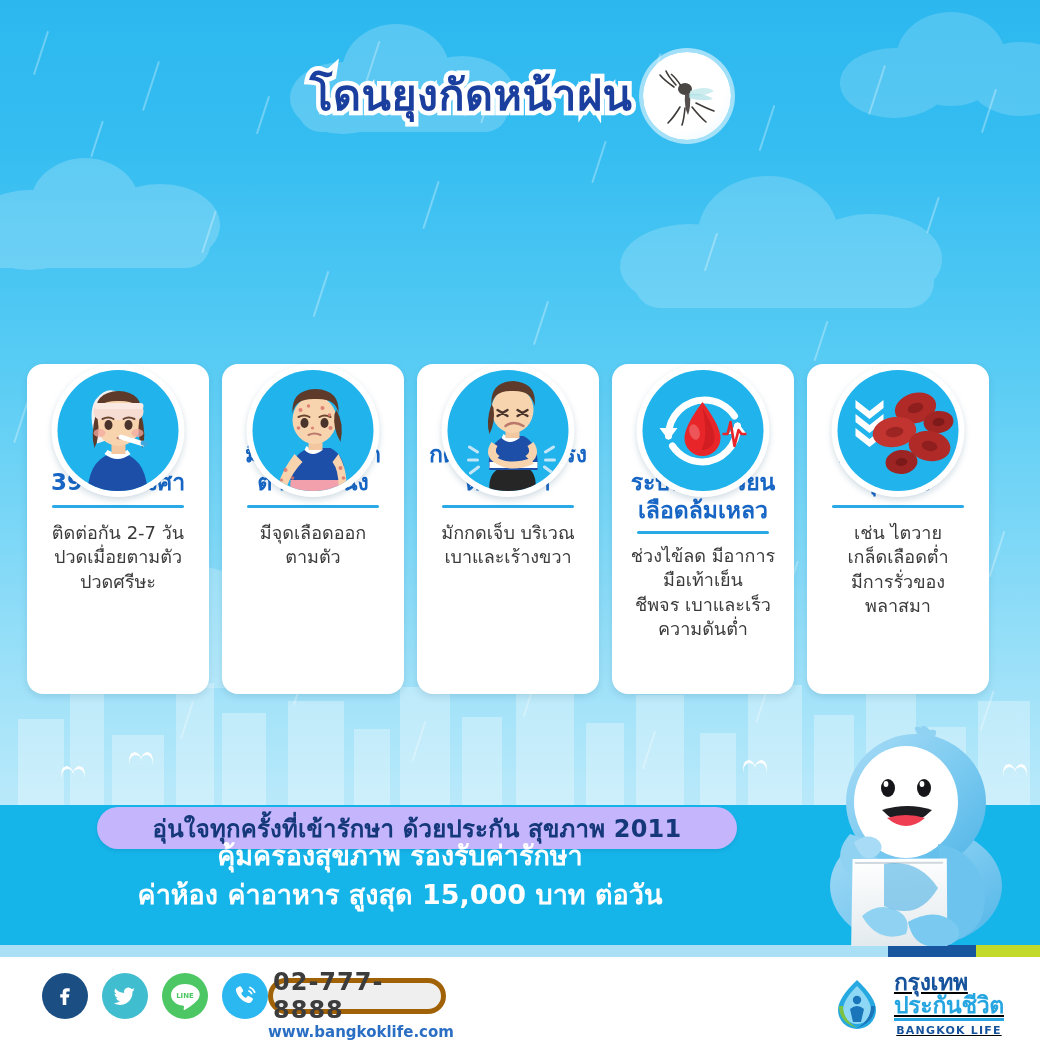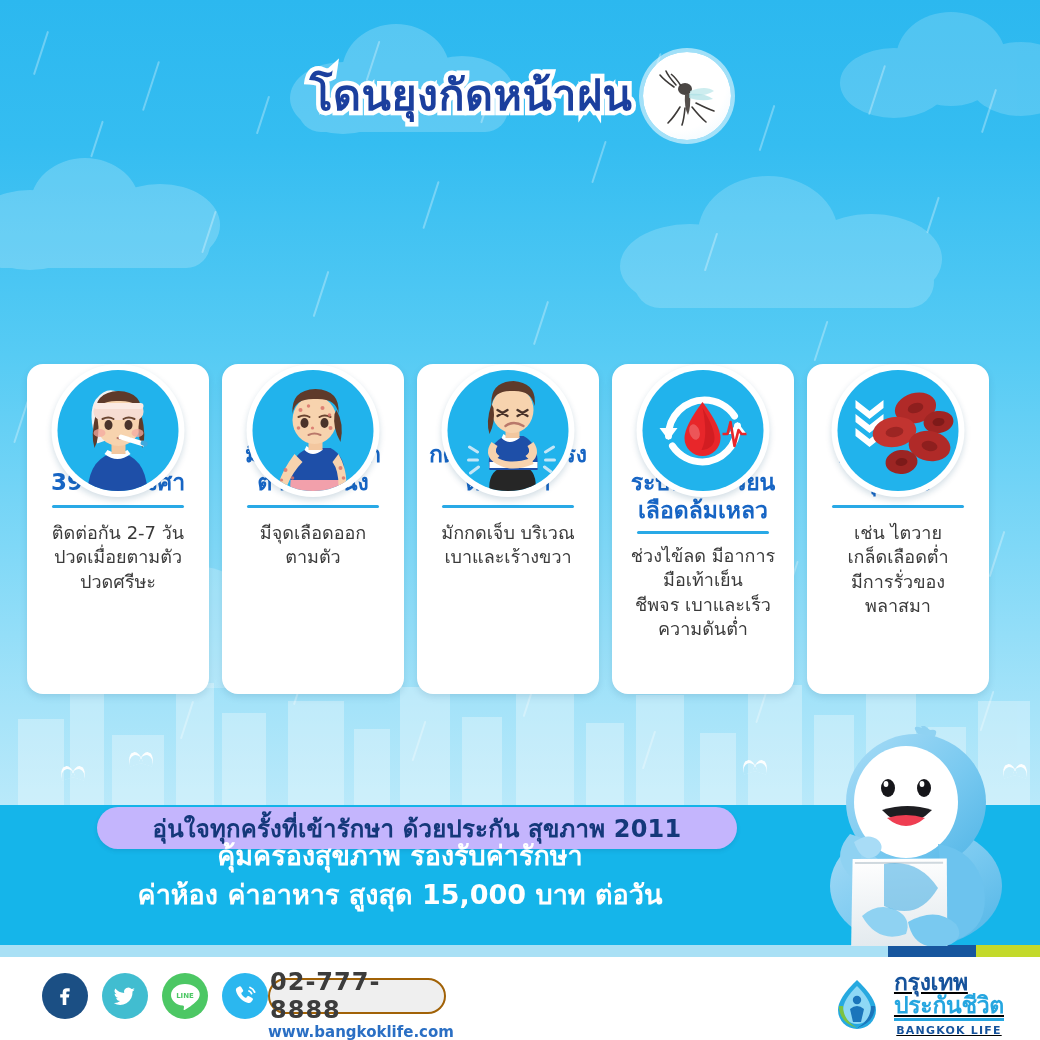--- a/index.html
+++ b/index.html
@@ -97,21 +97,21 @@
   .mascot { position:absolute; left:788px; top:726px; width:244px; height:220px; }
 
   
   .footer { position:absolute; left:0; top:957px; width:1040px; height:83px; background:#ffffff; }
   .social { position:absolute; left:42px; top:16px; display:flex; align-items:center; gap:14px; }
   .sicon { width:46px; height:46px; border-radius:50%; display:flex; align-items:center; justify-content:center; }
   .s-fb { background:#1b4f84; } .s-tw { background:#41bdd0; }
   .s-line { background:#4cc764; } .s-tel { background:#2bb7ef; }
   .phone-pill {
     position:absolute; left:268px; top:21px; width:178px; height:36px;
-    background:#efefef; border:2px solid #a16207; border-radius:18px;
+    background:#efefef; border:5px solid #a16207; border-radius:18px;
     display:flex; align-items:center; justify-content:center;
   }
   .phone-pill span { font-size:24px; font-weight:bold; color:#3c3c3c; letter-spacing:1px; }
   .weburl { position:absolute; left:268px; top:66px; width:178px; text-align:center;
             font-size:15px; color:#2a6fc4; font-weight:600; }
 
   .logo { position:absolute; right:36px; top:14px; display:flex; align-items:center; gap:9px;text-decoration:underline; }
   .logo-txt { line-height:1; }
   .logo-l1 { font-size:23px; font-weight:bold; color:#16539c; letter-spacing:-.3px; }
   .logo-l2 { font-size:23px; font-weight:bold; color:#25a6e0; letter-spacing:-.3px; border-bottom:3px solid #25a6e0; padding-bottom:1px; }

